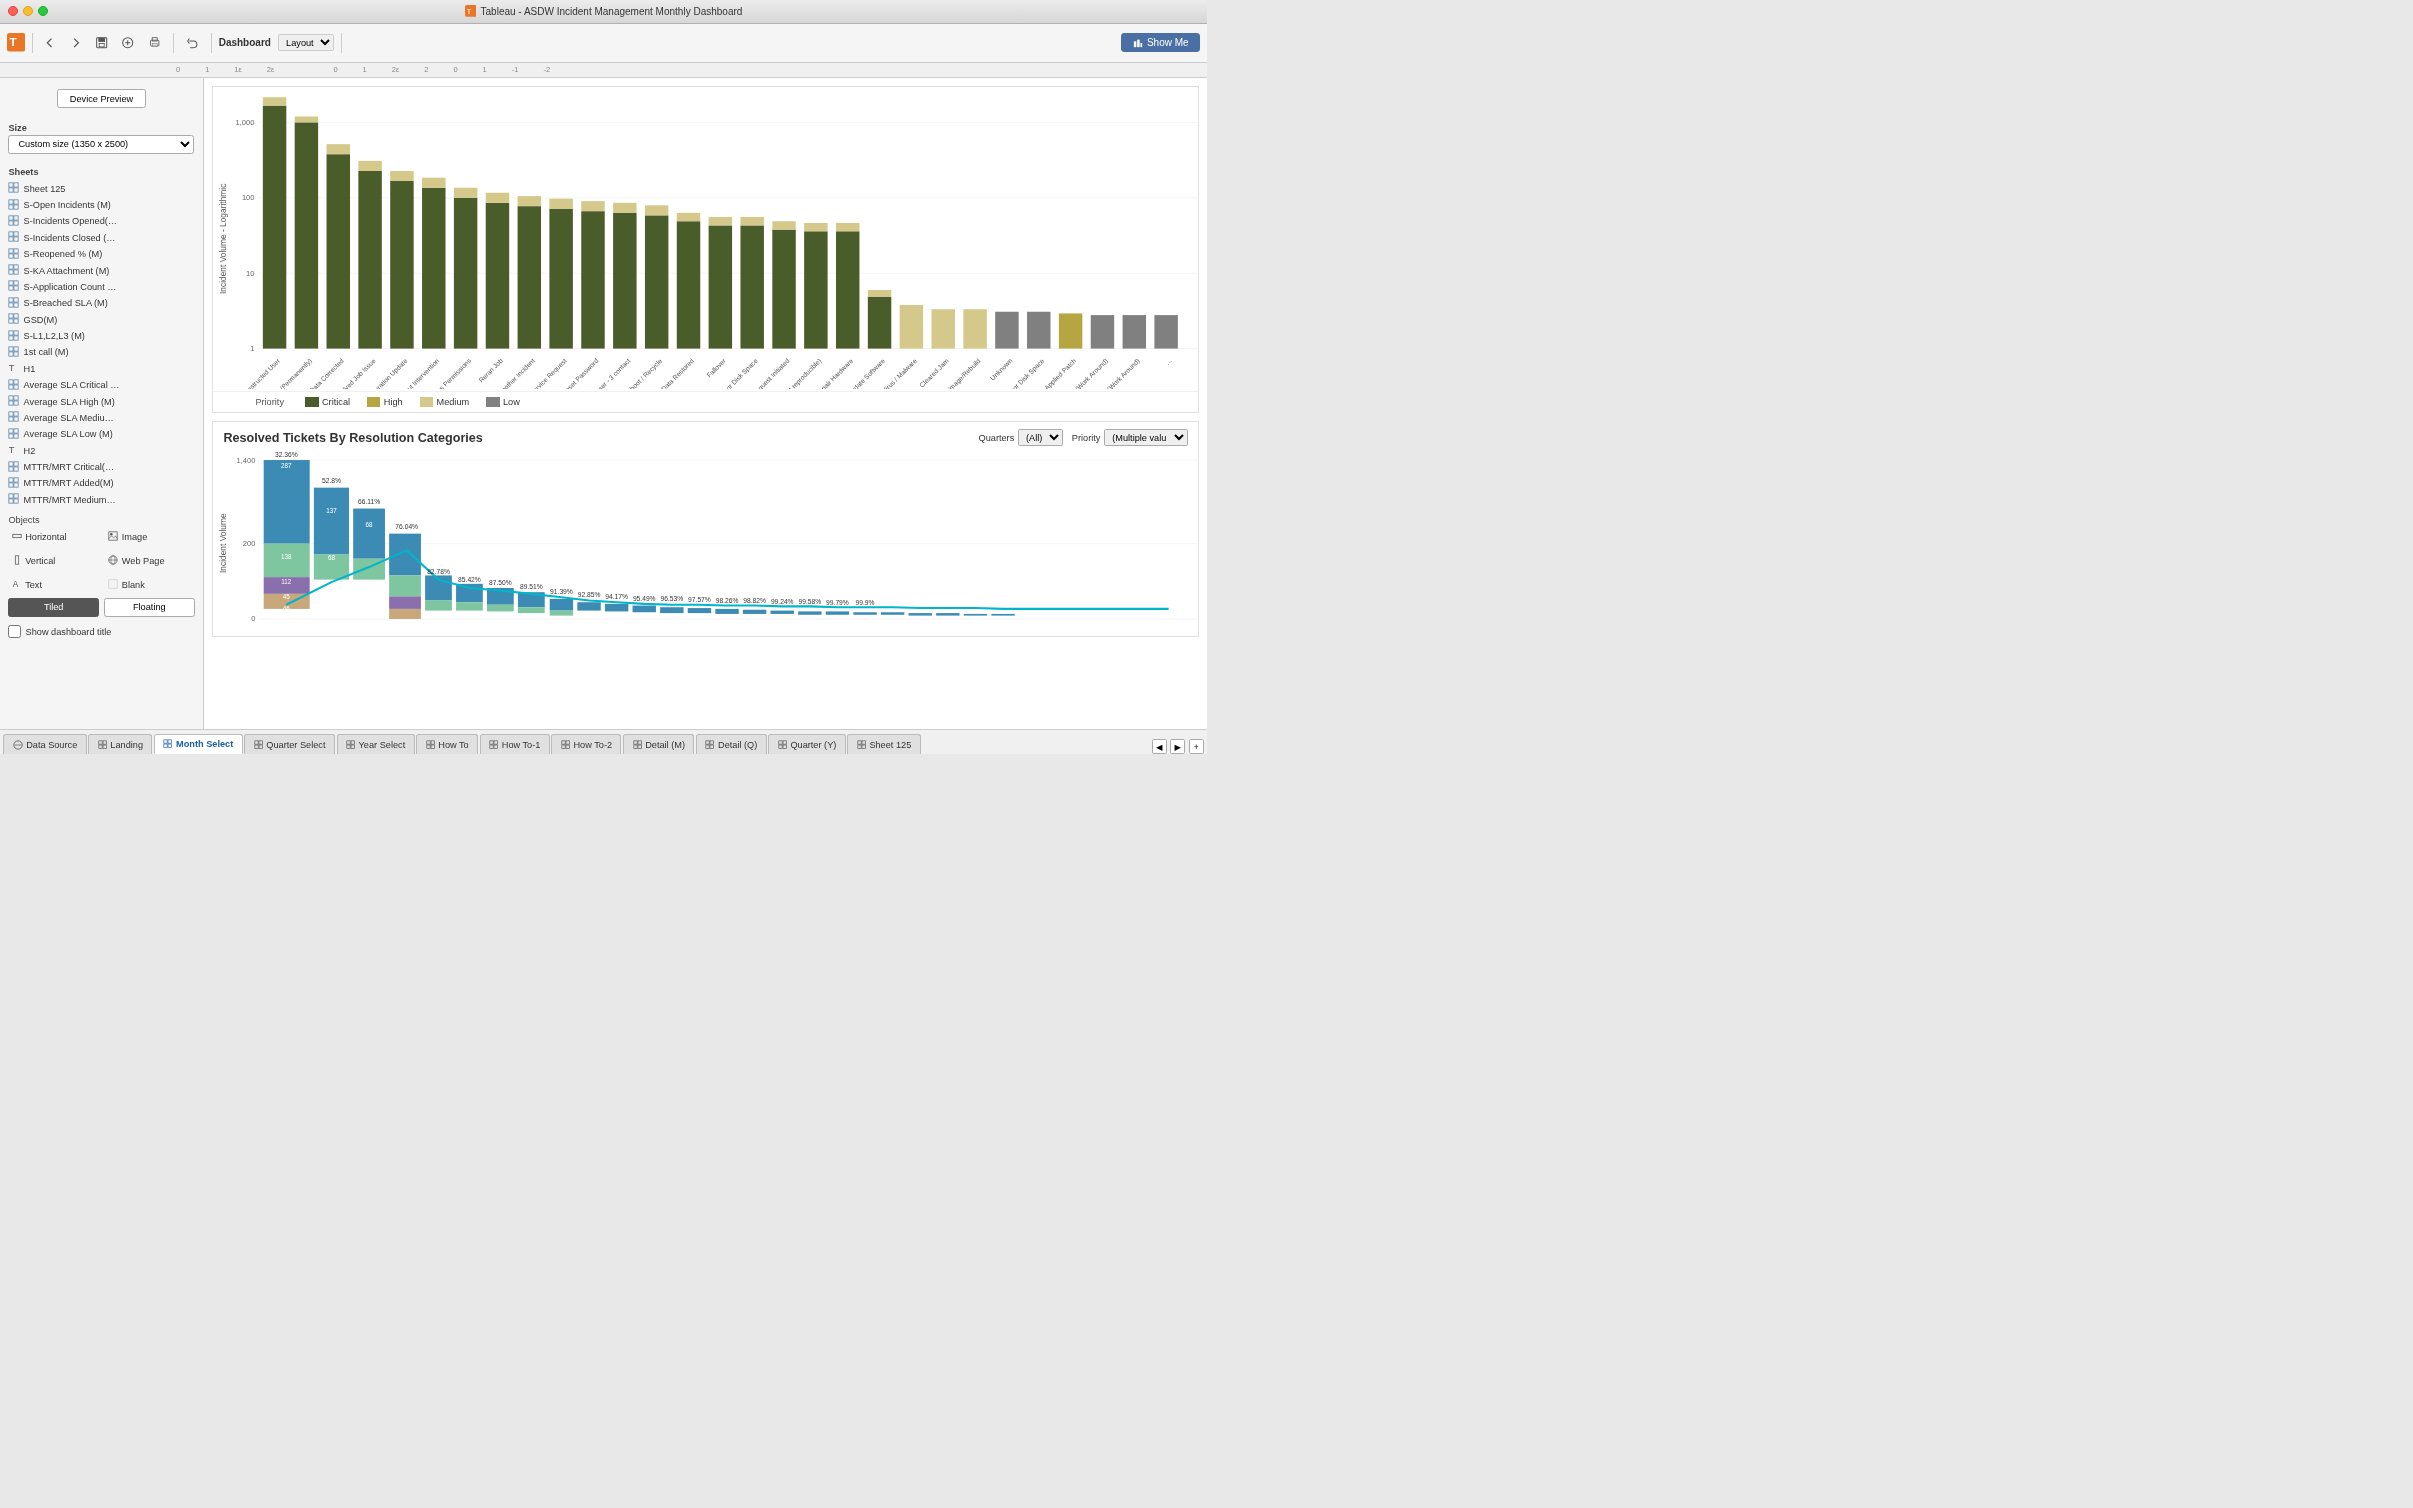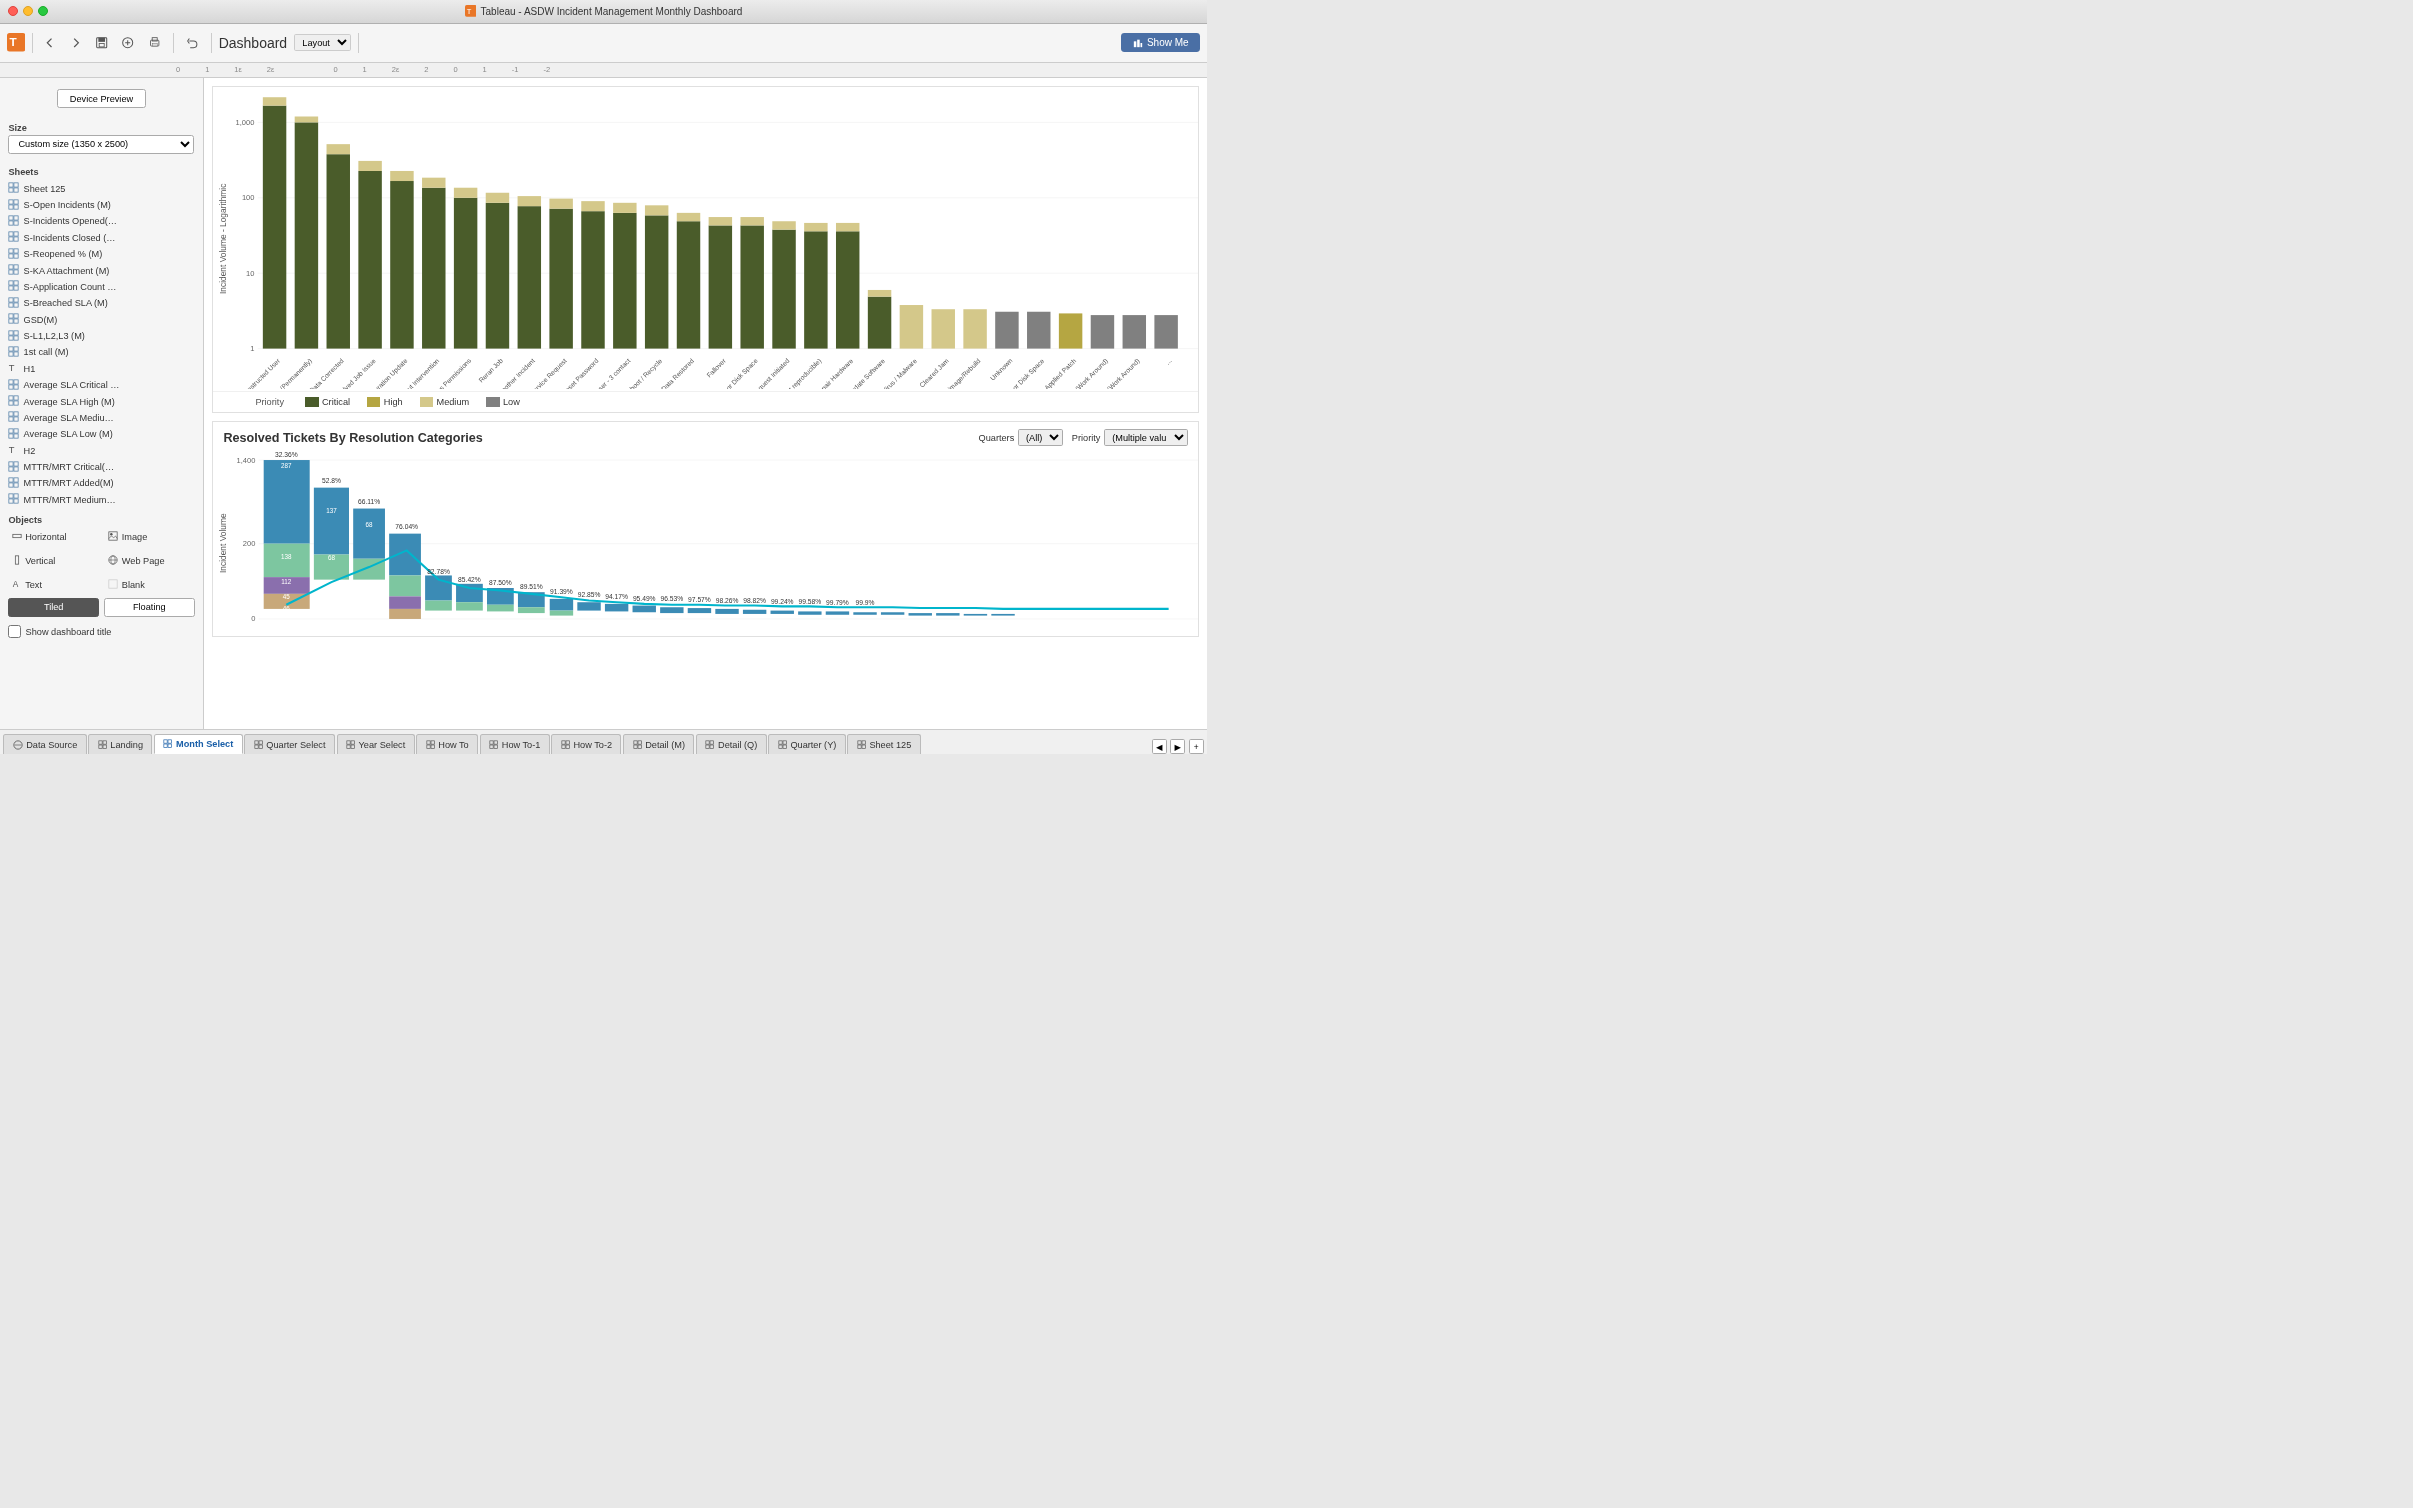--- a/index.html
+++ b/index.html
@@ -103,21 +103,21 @@
       width: calc(100% - 17px);
       cursor: pointer;
     }
     .sheets-label { font-size: 9.2px; font-weight: bold; color: #444; margin: 6.7px 8.4px 3.4px; }
     .sheet-item {
       display: flex; align-items: center; gap: 4.2px;
       padding: 1.7px 8.4px;
       font-size: 9.2px;
       cursor: pointer;
     }
-    .objects-label { font-size: 9.2px; font-weight: bold; color: #444; margin: 6.7px 8.4px 3.4px; }
+    .objects-label { font-size: 9.2px; font-weight: normal; color: #444; margin: 6.7px 8.4px 3.4px; }
     .objects-grid {
       display: grid;
       grid-template-columns: 1fr 1fr;
       gap: 7px;
       padding: 0 8.4px;
     }
     .object-item {
       display: flex; align-items: center; gap: 3.4px;
       padding: 2.5px 3.4px;
       font-size: 9.2px;
@@ -309,21 +309,21 @@
   </button>
   <div class="toolbar-sep"></div>
   <button class="toolbar-btn">
     <svg width="13.4" height="13.4" viewBox="0 0 16 16">
         <path d="M4 6H9a4 4 0 0 1 0 8H5" stroke="#555" stroke-width="1.2" fill="none"></path>
         <path d="M4 3L2 6l2 3" stroke="#555" stroke-width="1.2" fill="none"></path>
       </svg>
   </button>
   <div class="toolbar-sep"></div>
 
-  <span style="font-size:14px;color:#333;font-weight:400">Dashboard</span>
+  <span style="font-size:10px;color:#333;font-weight:700">Dashboard</span>
   <select style="font-size:9.2px;border:0.8px solid #ccc;padding:1.7px 3.4px;border-radius:1.7px;margin-left:3.4px">
     <option>Layout</option>
   </select>
   <div class="toolbar-sep"></div>
   <div class="toolbar-spacer"></div>
   <button class="show-me-btn">
     <svg width="10" height="10" viewBox="0 0 12 12">
         <rect x="1" y="4" width="3" height="7" fill="white"></rect>
         <rect x="5" y="2" width="3" height="9" fill="white"></rect>
         <rect x="9" y="6" width="2" height="5" fill="white"></rect>

